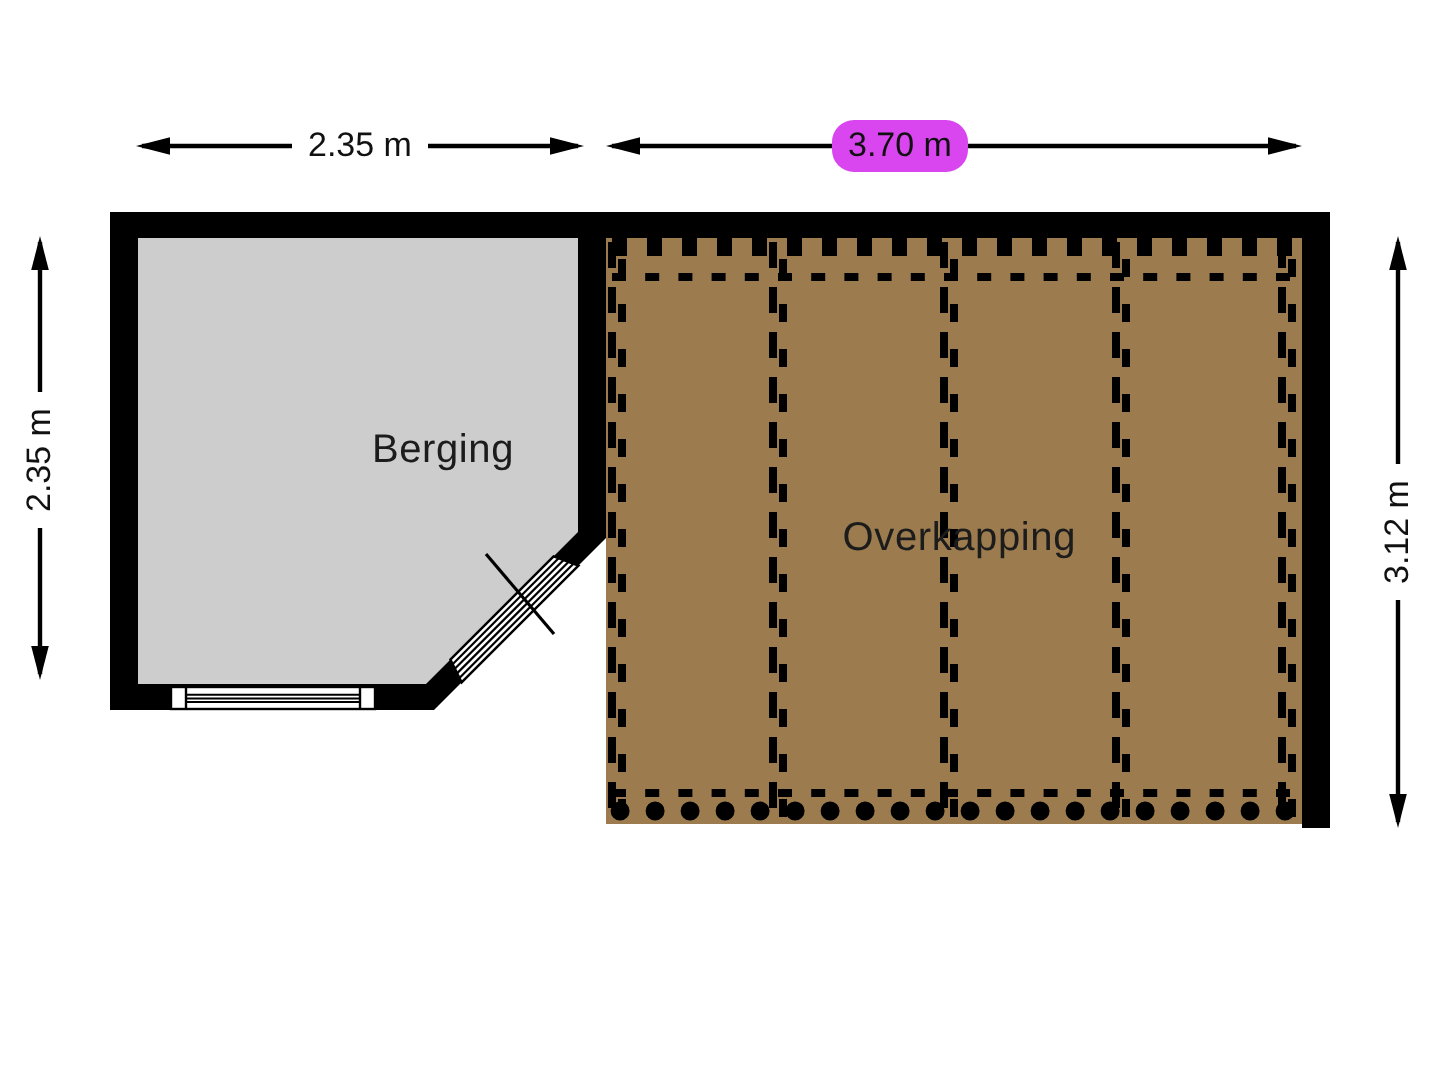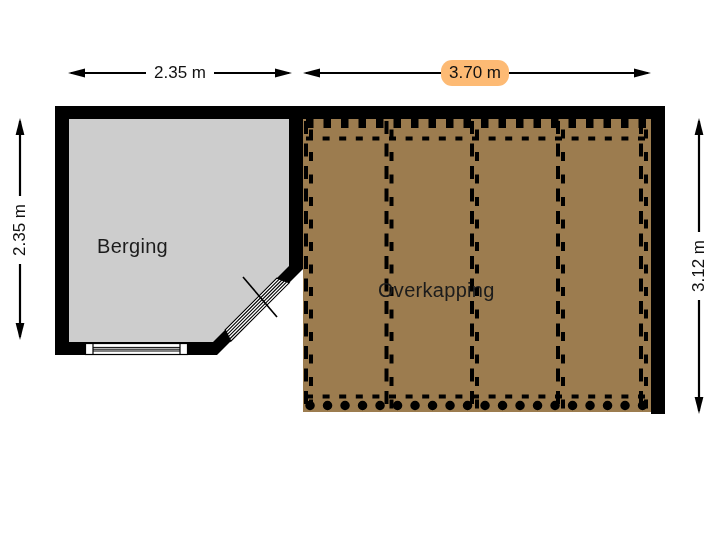--- a/index.html
+++ b/index.html
@@ -2,22 +2,22 @@
 <html><head>
 <meta charset="utf-8">
 <style>
   html,body{margin:0;padding:0;background:#fff;}
   .stage{
     position:relative;width:720px;height:540px;overflow:hidden;
     background:#fff;font-family:"Liberation Sans",sans-serif;
   }
   .stage svg{position:absolute;left:0;top:0;}
   .room-label{
-    position:absolute;z-index:2;width:160px;text-align:left;
-    font-size:20px;color:#1c1c1c;letter-spacing:.3px;margin-top:21px;
+    position:absolute;z-index:2;width:160px;text-align:right;
+    font-size:20px;color:#1c1c1c;letter-spacing:.3px;
   }
   .pill{
     position:absolute;z-index:3;width:68px;height:26px;border-radius:11px;
     display:flex;align-items:center;justify-content:center;
     font-size:17px;color:#111;background:#fff;
   }
   .pill.vert{transform:rotate(-90deg);transform-origin:center;}
   .footer{
     position:absolute;z-index:2;left:30px;top:434px;width:600px;
     text-align:center;font-weight:bold;color:#000;
@@ -95,18 +95,18 @@
       <line x1="699" y1="121" x2="699" y2="411"></line>
       <polygon stroke="none" points="699,118 694.6,135 703.4,135"></polygon>
       <polygon stroke="none" points="699,414 694.6,397 703.4,397"></polygon>
     </g>
   </svg>
 
   <div class="room-label" style="left:97px;top:214px;">Berging</div>
   <div class="room-label" style="left:378px;top:258px;">Overkapping</div>
 
   <div class="pill" style="left: 146px; top: 60px; background-color: rgb(255, 255, 255);">2.35 m</div>
-  <div class="pill" style="left: 441px; top: 60px; background-color: #fdba74;">3.70 m</div>
+  <div class="pill" style="left: 416px; top: 60px; background-color: #d946ef;">3.70 m</div>
   <div class="pill vert" style="left: -14px; top: 217px; background-color: rgb(255, 255, 255);">2.35 m</div>
   <div class="pill vert" style="left: 665px; top: 253px; background-color: rgb(255, 255, 255);">3.12 m</div>
 
 
 </div>
 
 </body></html>

